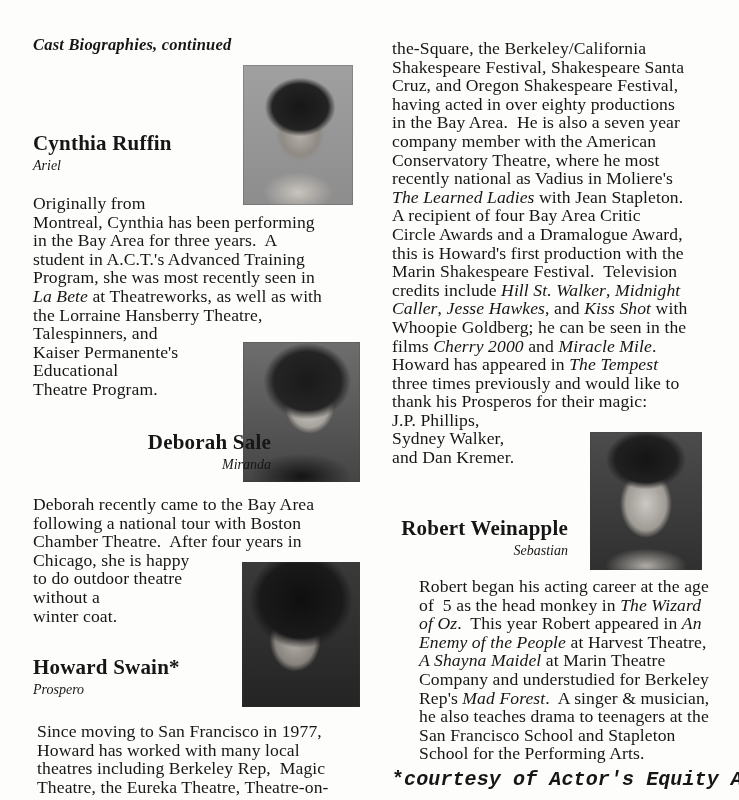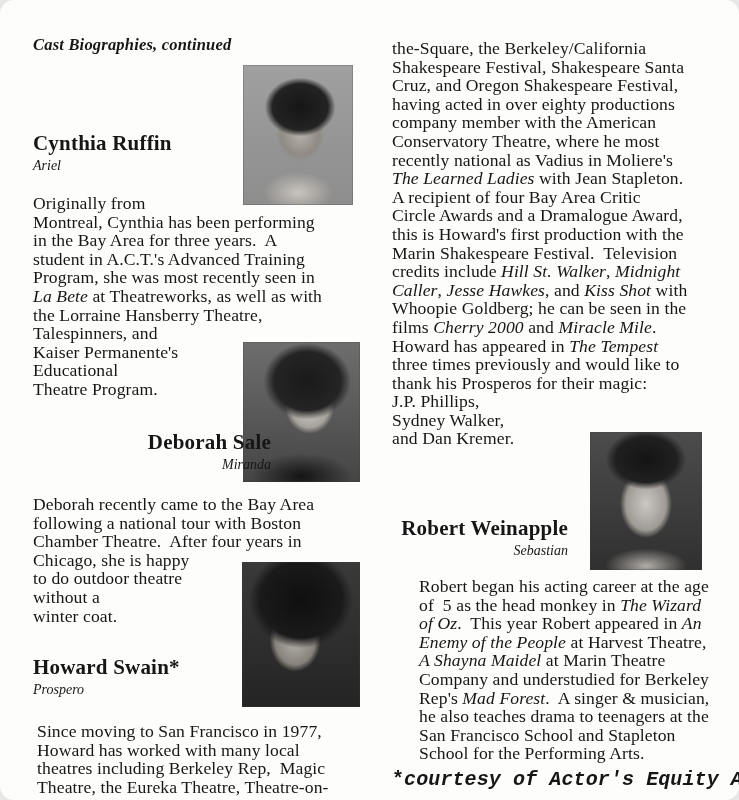--- a/index.html
+++ b/index.html
@@ -1,17 +1,17 @@
 <!DOCTYPE html>
 <html><head>
 <meta charset="utf-8">
 <style>
   html,body{margin:0;padding:0;background:#e8e8e8;}
   #page{position:relative;width:739px;height:800px;background:#fdfdfc;overflow:hidden;
-        font-family:"Liberation Serif","DejaVu Serif",serif;color:#161616;border-radius:14px;}
+        font-family:"Liberation Serif","DejaVu Serif",serif;color:#161616;}
   .abs{position:absolute;}
   .para{font-size:17.6px;line-height:18.6px;letter-spacing:0.1px;}
   .ln{white-space:pre;}
   .it{font-style:italic;}
   .bd{font-weight:bold;}
   .page-header{font-size:16.5px;font-weight:700;font-style:italic;letter-spacing:0.2px;}
   .actor-name{font-size:21px;font-weight:700;line-height:23px;letter-spacing:0.2px;}
   .role-name{font-size:14px;font-style:italic;line-height:21px;}
   .footer{font-size:20px;line-height:20px;font-family:Liberation Mono, monospace;}
   .photo{position:absolute;box-shadow:0 0 0 1px rgba(60,60,60,0.25) inset;}
@@ -94,20 +94,21 @@
       <div class="ln"><span>Howard has worked with many local</span></div>
       <div class="ln"><span>theatres including Berkeley Rep,  Magic</span></div>
       <div class="ln"><span>Theatre, the Eureka Theatre, Theatre-on-</span></div>
     </div>
 
   <div class="abs para" style="left:392px;top:39px;">
       <div class="ln"><span>the-Square, the Berkeley/California</span></div>
       <div class="ln"><span>Shakespeare Festival, Shakespeare Santa</span></div>
       <div class="ln"><span>Cruz, and Oregon Shakespeare Festival,</span></div>
       <div class="ln"><span>having acted in over eighty productions</span></div>
+      <div class="ln"><span>in the Bay Area.  He is also a seven year</span></div>
       <div class="ln"><span>company member with the American</span></div>
       <div class="ln"><span>Conservatory Theatre, where he most</span></div>
       <div class="ln"><span>recently national as Vadius in Moliere's</span></div>
       <div class="ln"><span class="it">The Learned Ladies</span><span> with Jean Stapleton.</span></div>
       <div class="ln"><span>A recipient of four Bay Area Critic</span></div>
       <div class="ln"><span>Circle Awards and a Dramalogue Award,</span></div>
       <div class="ln"><span>this is Howard's first production with the</span></div>
       <div class="ln"><span>Marin Shakespeare Festival.  Television</span></div>
       <div class="ln"><span>credits include </span><span class="it">Hill St. Walker</span><span>, </span><span class="it">Midnight</span></div>
       <div class="ln"><span class="it">Caller</span><span>, </span><span class="it">Jesse Hawkes</span><span>, and </span><span class="it">Kiss Shot</span><span> with</span></div>

